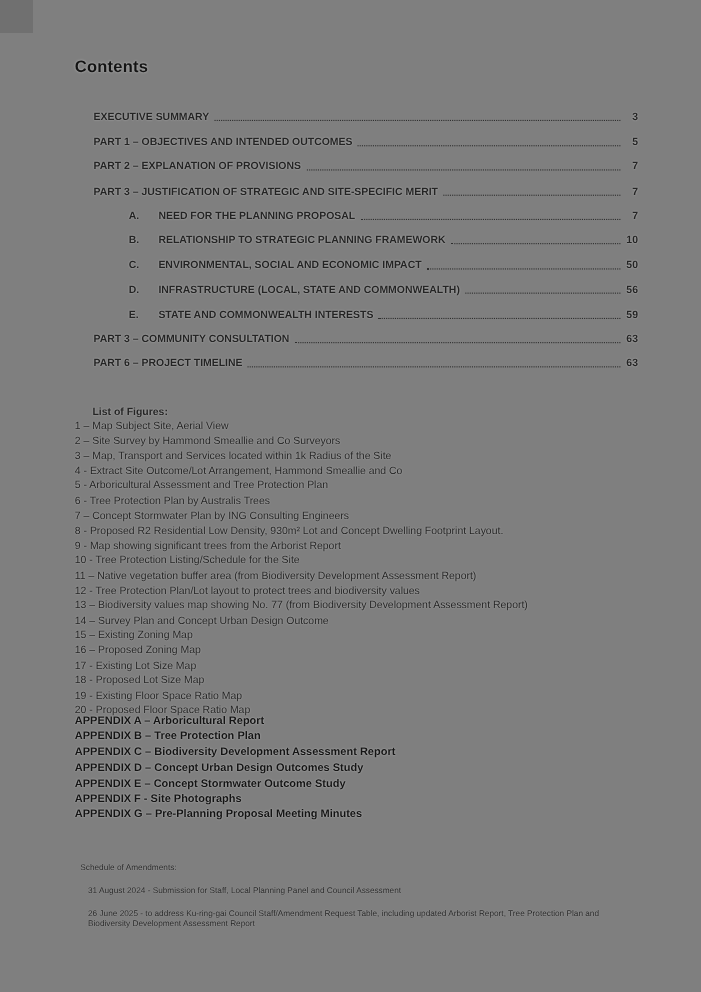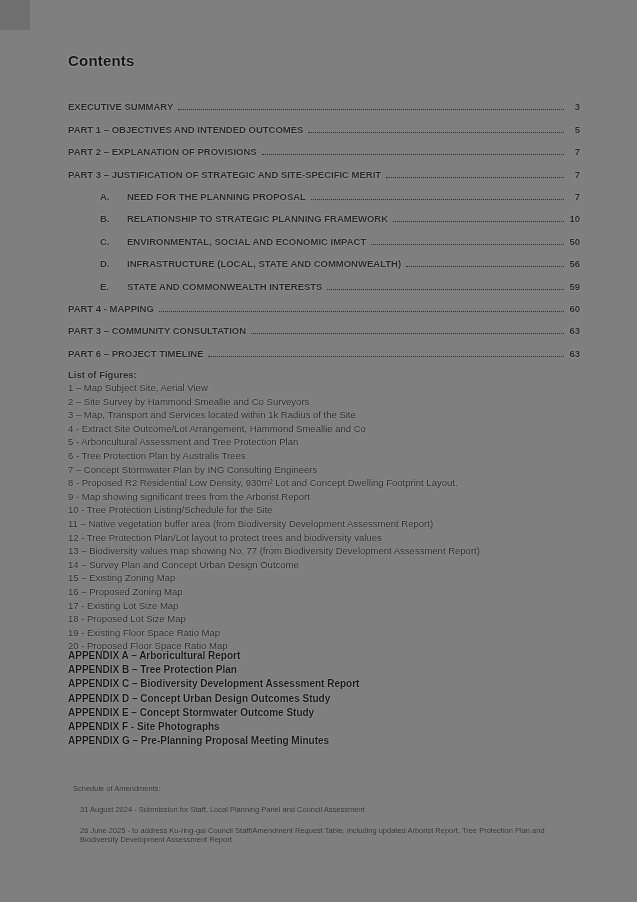--- a/index.html
+++ b/index.html
@@ -35,20 +35,21 @@
   
   .toc{
     position:absolute;left:68px;top:90px;width:512px;
   }
   .toc-row{
     display:flex;align-items:flex-end;
     height:22.4px;
     font-size:9.5px;font-weight:bold;color:var(--text);
     text-shadow:0 0 1.5px rgba(255,255,255,.5);
     white-space:nowrap;
+    margin-left:17px;
   }
   .toc-row .letter{
     display:inline-block;
     margin-left:32px;width:27px;
     flex:0 0 auto;
   }
   .toc-row .label{flex:0 0 auto;padding-bottom:0;}
   .toc-row .leader{
     flex:1 1 auto;
     border-bottom:1.6px dotted var(--leader);
@@ -58,21 +59,21 @@
   .toc-row .pagenum{
     flex:0 0 auto;min-width:13px;text-align:right;
   }
   
   .figures{
     position:absolute;left:68px;top:369px;width:530px;
     font-size:9.5px;color:var(--text);
     text-shadow:0 0 1.5px rgba(255,255,255,.45);
   }
   .figures .sec-heading{
-    font-weight:bold;margin:0 0 1px 0;font-size:9.5px;
+    font-weight:bold;margin:0 0 1px 16px;font-size:9.5px;
   }
   .fig-line{line-height:13.6px;white-space:nowrap;}
   
   .appendices{
     position:absolute;left:68px;top:649px;width:520px;
     font-size:10px;font-weight:bold;color:var(--heading);
     text-shadow:0 0 1.5px rgba(255,255,255,.55);
   }
   .appendix-line{line-height:14.2px;white-space:nowrap;}
   
@@ -142,25 +143,20 @@
         <span class="letter">D.</span>
         <span class="label">INFRASTRUCTURE (LOCAL, STATE AND COMMONWEALTH)</span>
         <span class="leader"></span>
         <span class="pagenum">56</span>
       </div>
       <div class="toc-row sub">
         <span class="letter">E.</span>
         <span class="label">STATE AND COMMONWEALTH INTERESTS</span>
         <span class="leader"></span>
         <span class="pagenum">59</span>
-      </div>
-      <div class="toc-row">
-        <span class="label">PART 4 - MAPPING</span>
-        <span class="leader"></span>
-        <span class="pagenum">60</span>
       </div>
       <div class="toc-row">
         <span class="label">PART 3 – COMMUNITY CONSULTATION</span>
         <span class="leader"></span>
         <span class="pagenum">63</span>
       </div>
       <div class="toc-row">
         <span class="label">PART 6 – PROJECT TIMELINE</span>
         <span class="leader"></span>
         <span class="pagenum">63</span>

